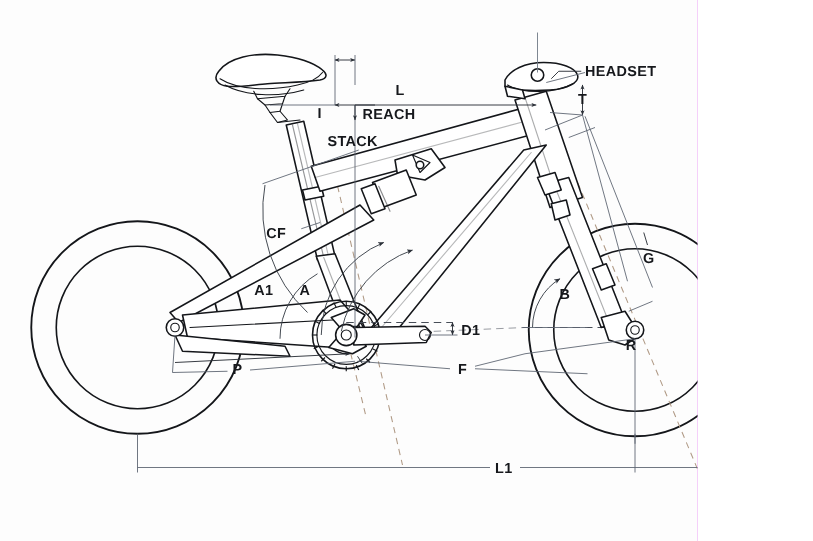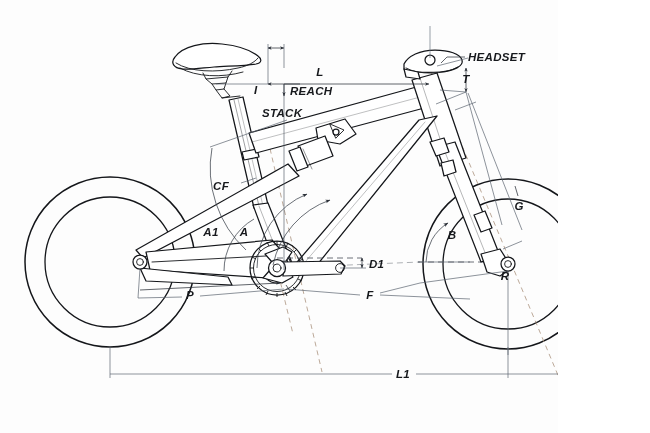--- a/index.html
+++ b/index.html
@@ -10,21 +10,20 @@
   }
   body {
     font-family: "Liberation Sans", sans-serif;
   }
   #diagram-root {
     position: relative;
     width: 558px;
     height: 433px;
     background: #d946ef;
     overflow: hidden;
-    font-style: italic;
   }
   #geo-svg {
     position: absolute;
     left: 0;
     top: 0;
     width: 650px;
     height: 433px;
     display: block;
   }
   .dim-label {

